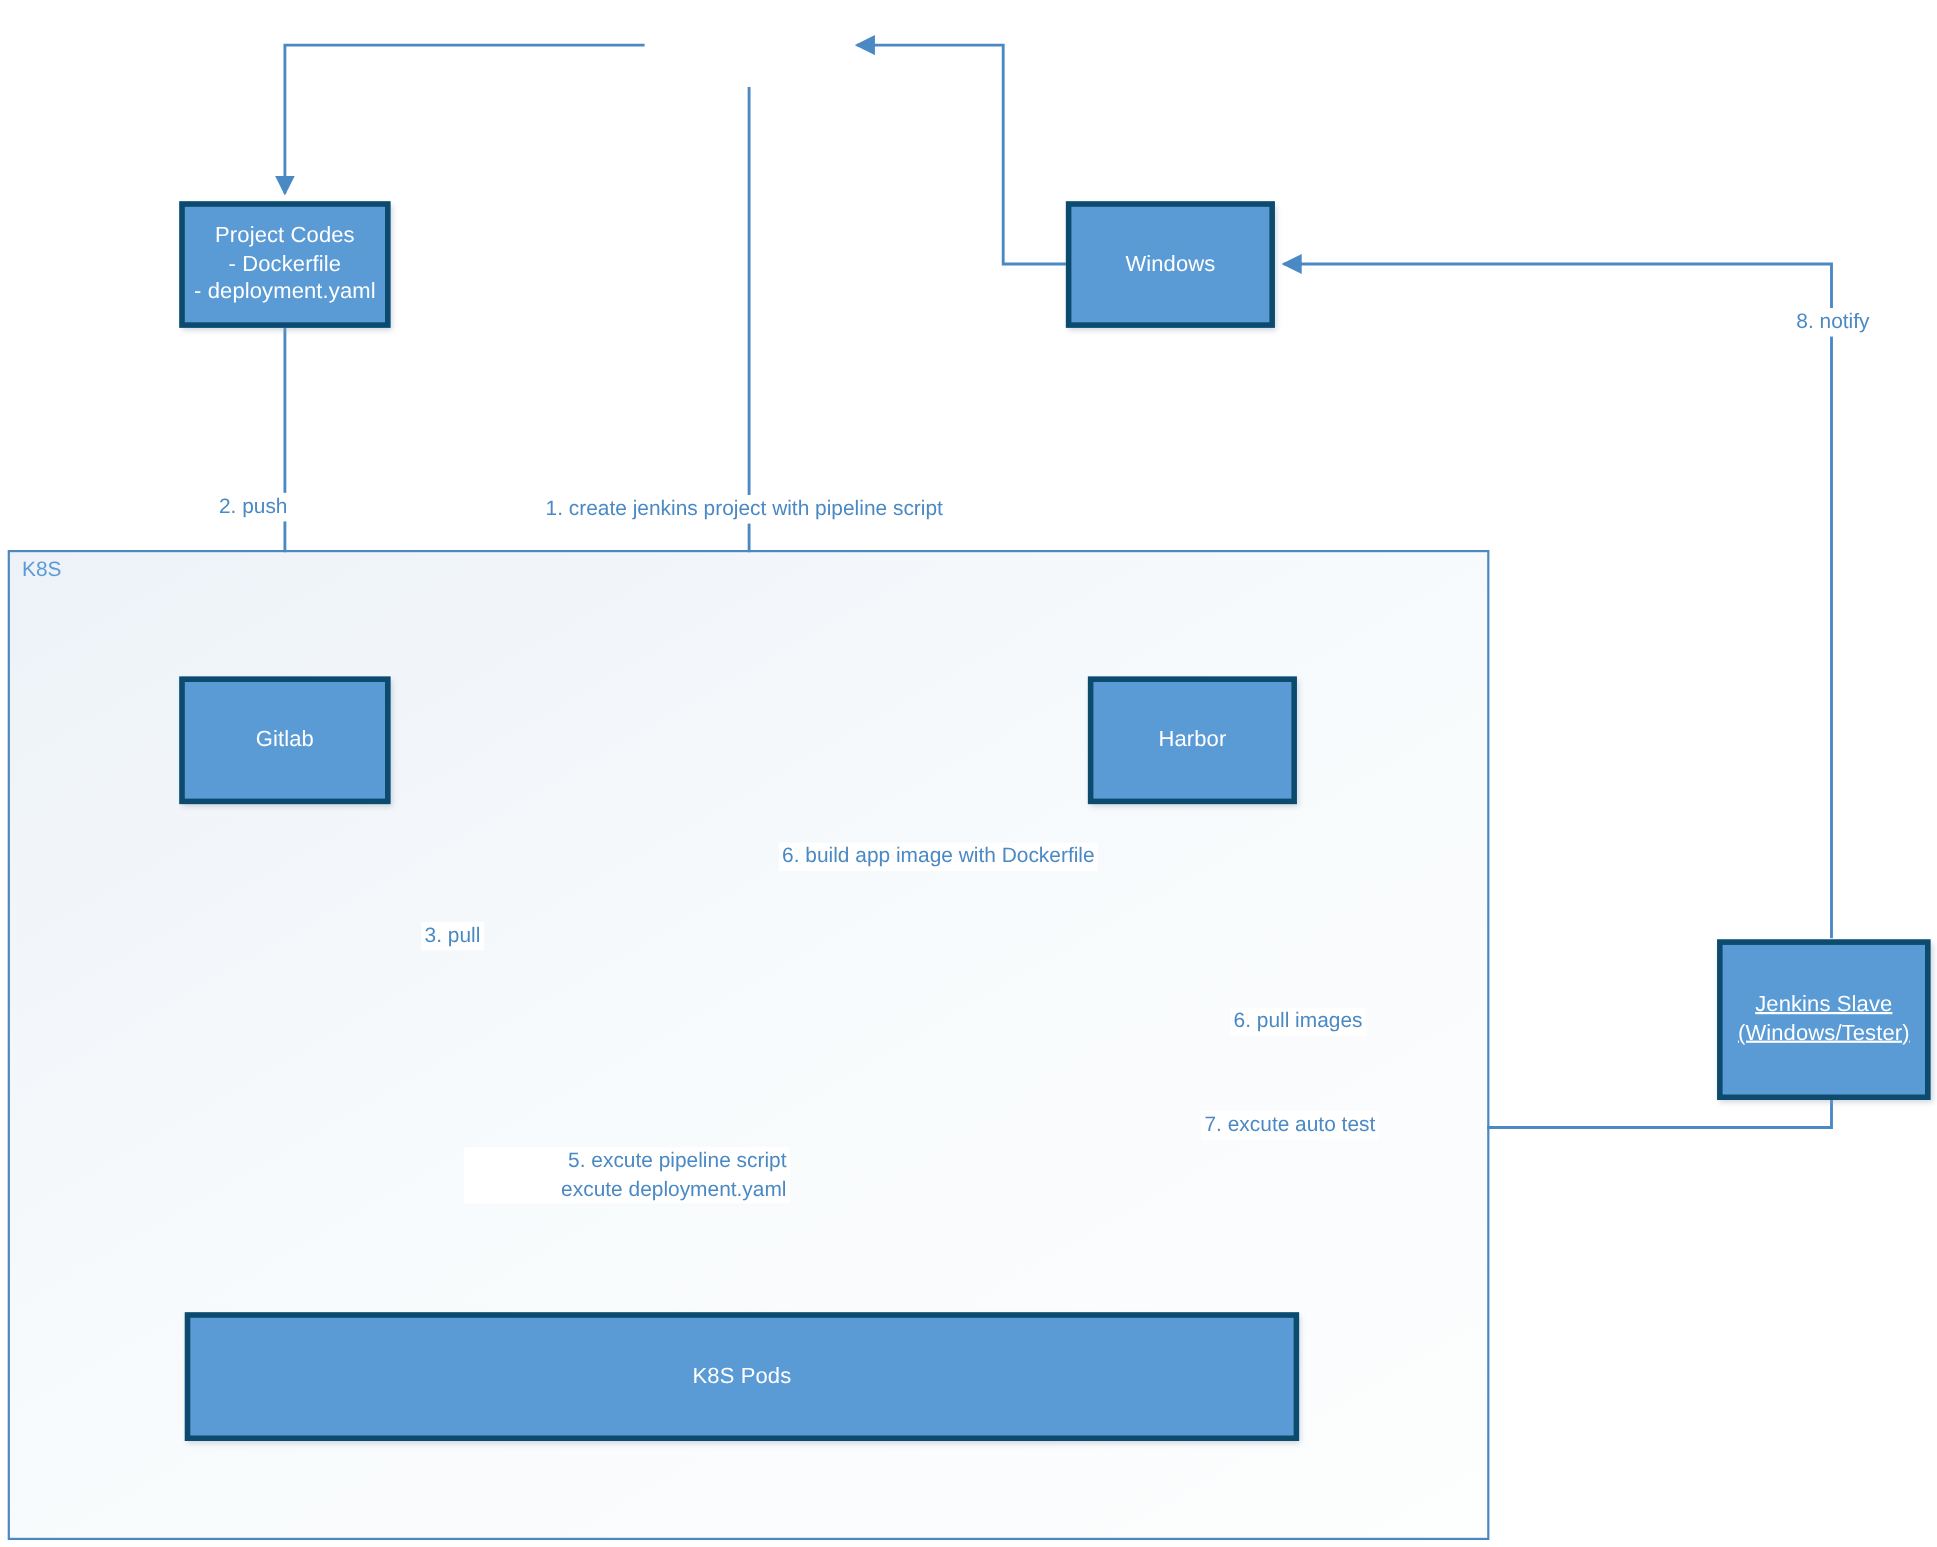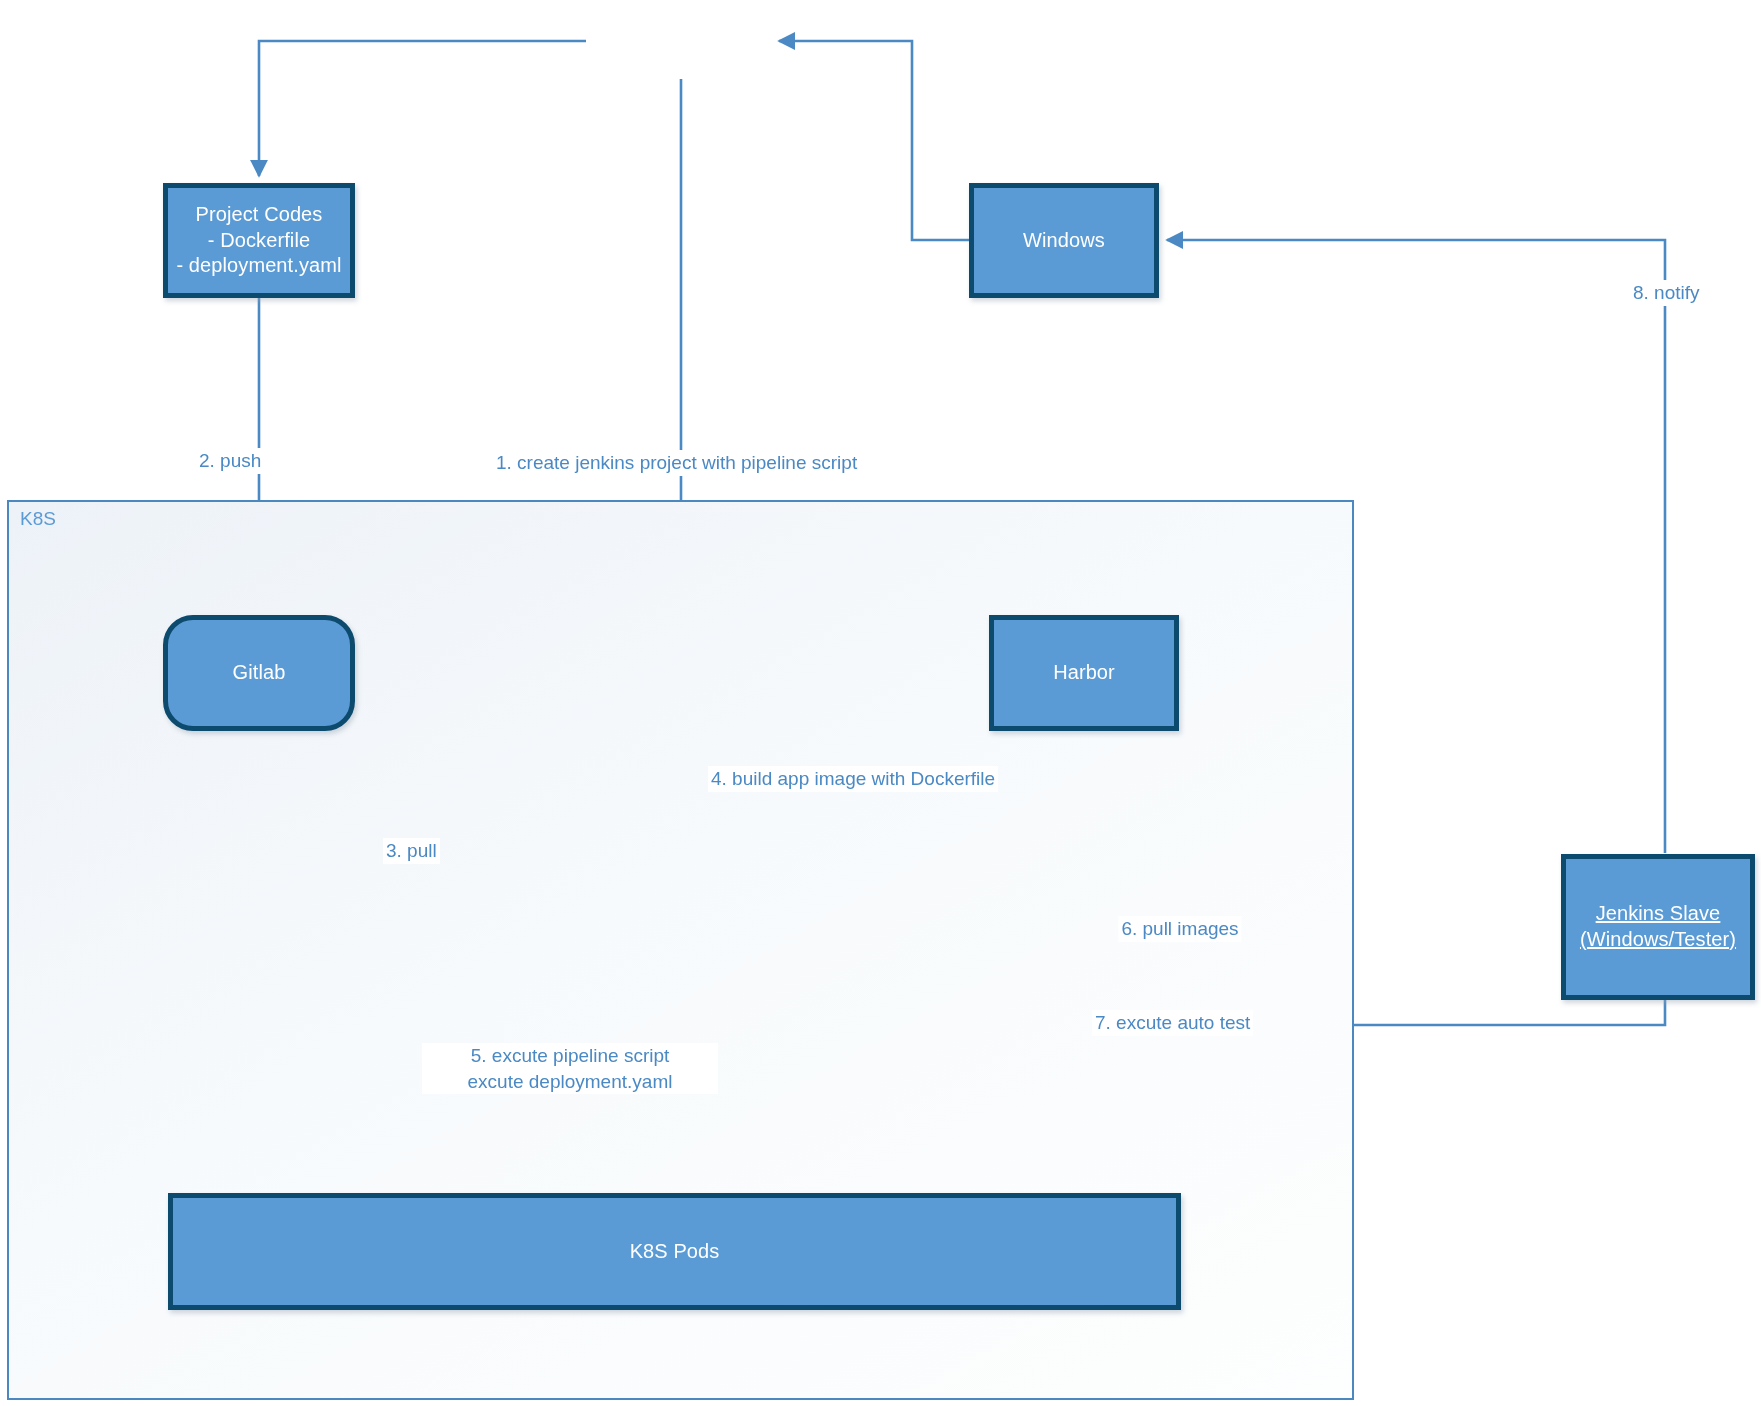--- a/index.html
+++ b/index.html
@@ -64,21 +64,21 @@
     color: #5B9BD5;
     z-index: 2;
   }
   .edge-label {
     position: absolute;
     font-size: 19px;
     color: #4A89C4;
     background: #ffffff;
     padding: 0 3px;
     white-space: pre-line;
-    text-align: center;
+    text-align: right;
     line-height: 1.35;
     z-index: 4;
   }
 </style>
 </head>
 <body>
 
 <div id="canvas">
 
   <div class="container-k8s" style="left:7px; top:500px; width:1347px; height:900px;"></div>
@@ -115,37 +115,37 @@
     </g>
   </svg>
 
 
   <div class="node" style="left:163px; top:183px; width:192px; height:115px;">Project Codes
 - Dockerfile
 - deployment.yaml</div>
 
   <div class="node" style="left:969px; top:183px; width:190px; height:115px;">Windows</div>
 
-  <div class="node" style="left:163px; top:615px; width:192px; height:116px;border-radius:30px;">Gitlab</div>
+  <div class="node" style="left:163px; top:615px; width:192px; height:116px;">Gitlab</div>
 
   <div class="node" style="left:969px; top:615px; width:190px; height:116px;margin-left:20px;">Harbor</div>
 
 
   <div class="node" style="left:1561px; top:854px; width:194px; height:146px;text-decoration:underline;">Jenkins Slave
 (Windows/Tester)</div>
 
   <div class="node wide" style="left:168px; top:1193px; width:1013px; height:117px;">K8S Pods</div>
 
   <div class="edge-label" style="left:196px; top:448px;">2. push</div>
 
   <div class="edge-label" style="left:493px; top:450px;">1. create jenkins project with pipeline script</div>
 
   <div class="edge-label" style="left:383px; top:838px;">3. pull</div>
 
-  <div class="edge-label" style="left:708px; top:766px;">4. build app image with Dockerfile</div>
+  <div class="edge-label" style="left:708px; top:766px;">6. build app image with Dockerfile</div>
 
   <div class="edge-label" style="left:570px; top:1043px; transform:translateX(-50%); width:290px;">5. excute pipeline script
 excute deployment.yaml</div>
 
   <div class="edge-label" style="left:1180px; top:916px; transform:translateX(-50%);">6. pull images</div>
 
   <div class="edge-label" style="left:1092px; top:1010px;">7. excute auto test</div>
 
   <div class="edge-label" style="left:1630px; top:280px;">8. notify</div>
 

